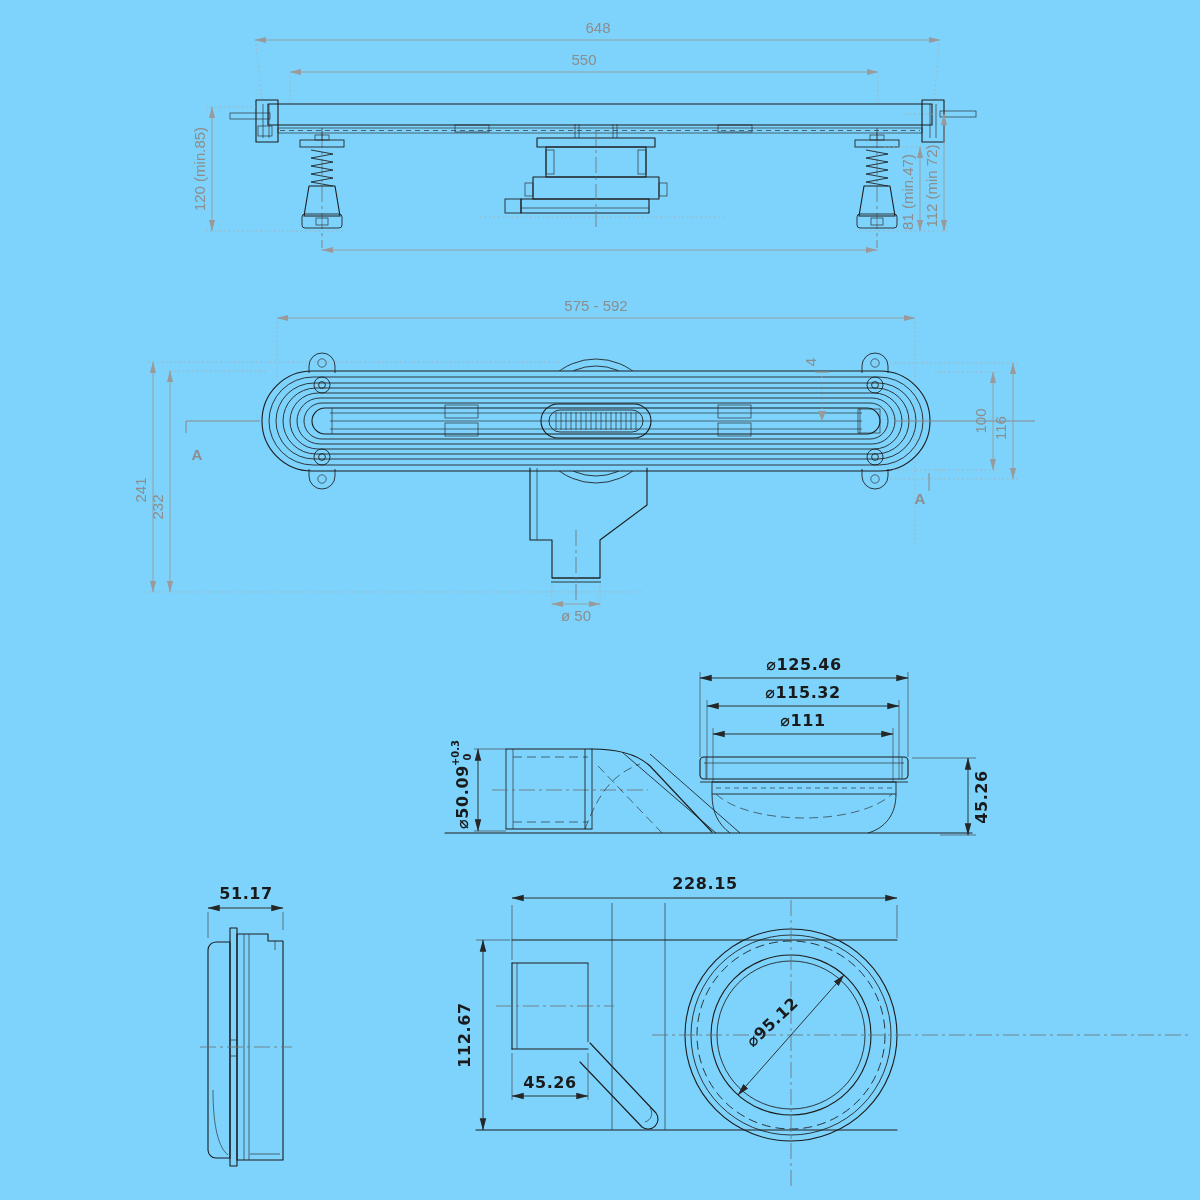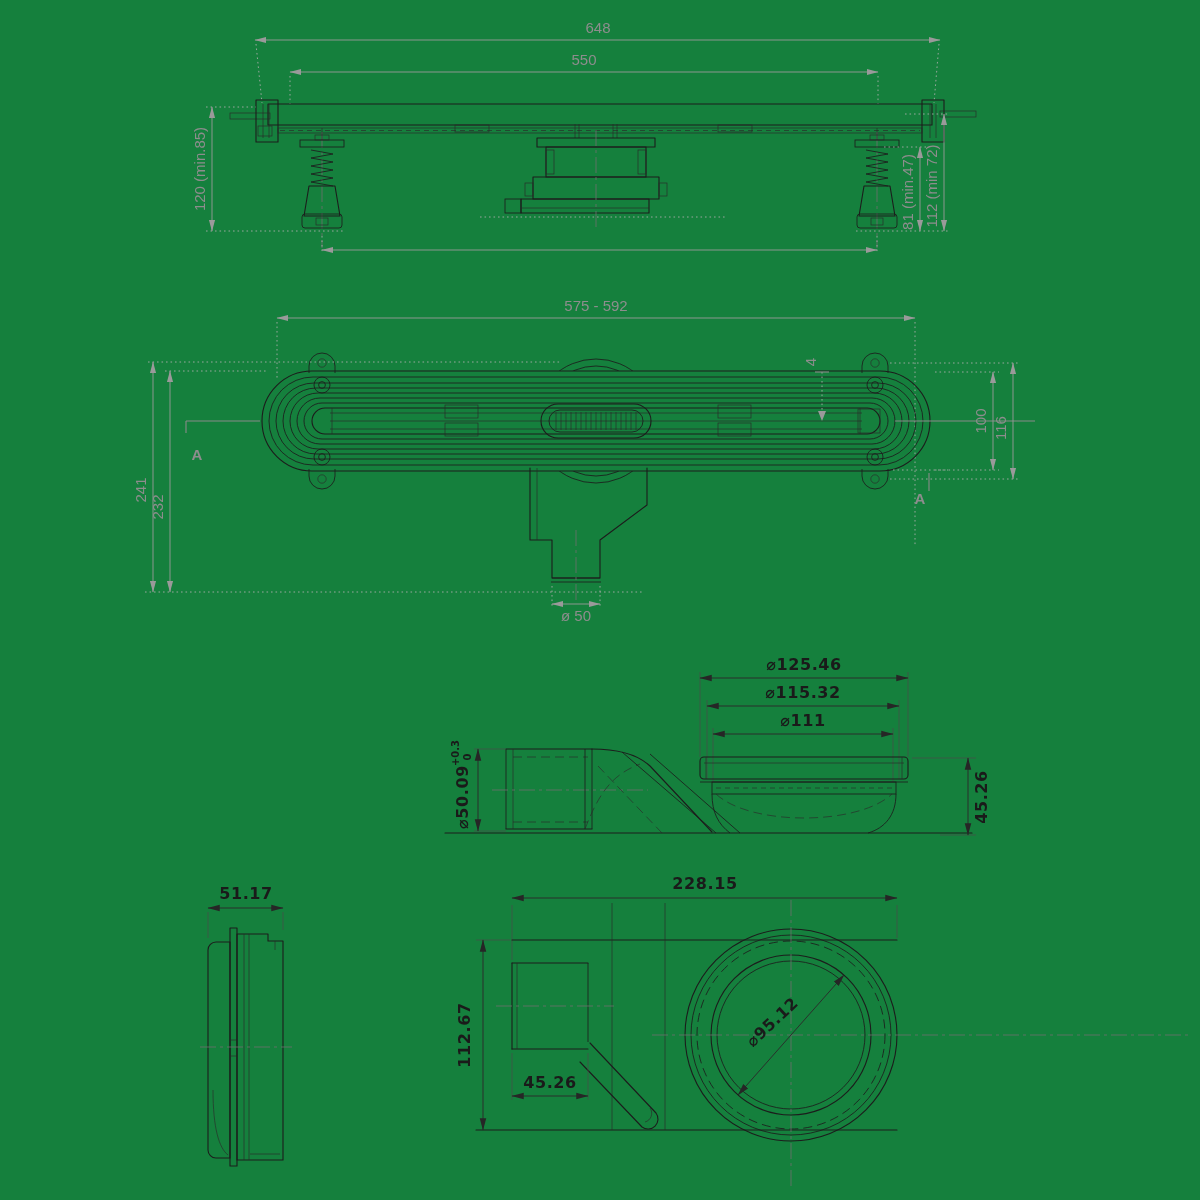--- a/index.html
+++ b/index.html
@@ -1,16 +1,16 @@
 <!DOCTYPE html>
 <html><head>
 <meta charset="utf-8">
 <style>
   html,body{margin:0;padding:0;background:#ffffff;}
-  .page{width:1200px;height:1200px;background:#15803d;position:relative;}
+  .page{width:1200px;height:1200px;background:#7dd3fc;position:relative;}
   svg{display:block;}
   .geo{stroke:#1c1c1c;stroke-width:1.1;fill:none;stroke-linecap:round;stroke-linejoin:round;}
   .thin{stroke:#2a2a2a;stroke-width:0.65;fill:none;}
   .med{stroke:#1c1c1c;stroke-width:0.85;fill:none;}
   .dash{stroke-dasharray:9 5;}
   .dash2{stroke-dasharray:5 4;}
   .cl{stroke:#6f6f6f;stroke-width:0.8;fill:none;stroke-dasharray:16 4 3 4;}
   .dimL{stroke:#9a9a9a;stroke-width:0.9;fill:none;}
   .extL{stroke:#aeaeae;stroke-width:0.85;fill:none;stroke-dasharray:1.6 2.9;}
   .secL{stroke:#8a8a8a;stroke-width:1.1;fill:none;}

